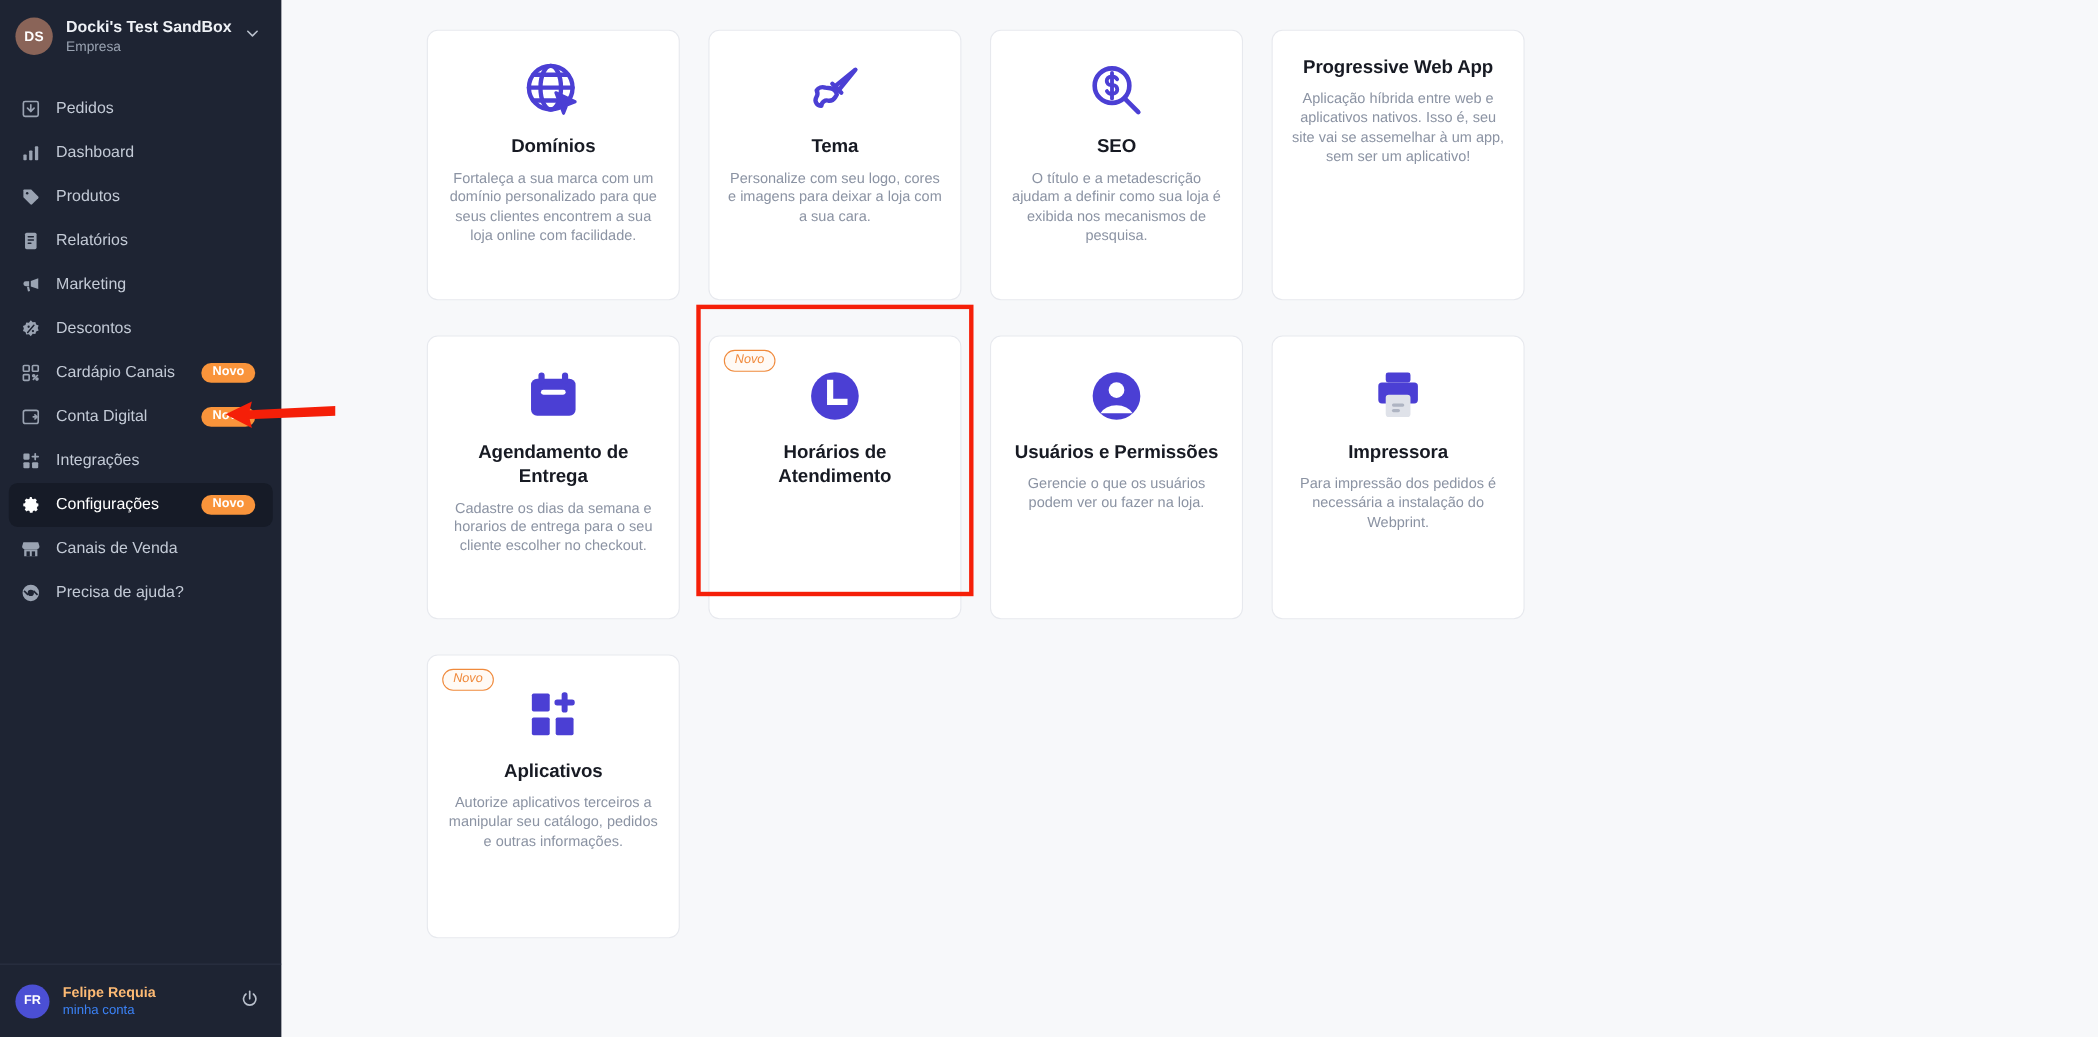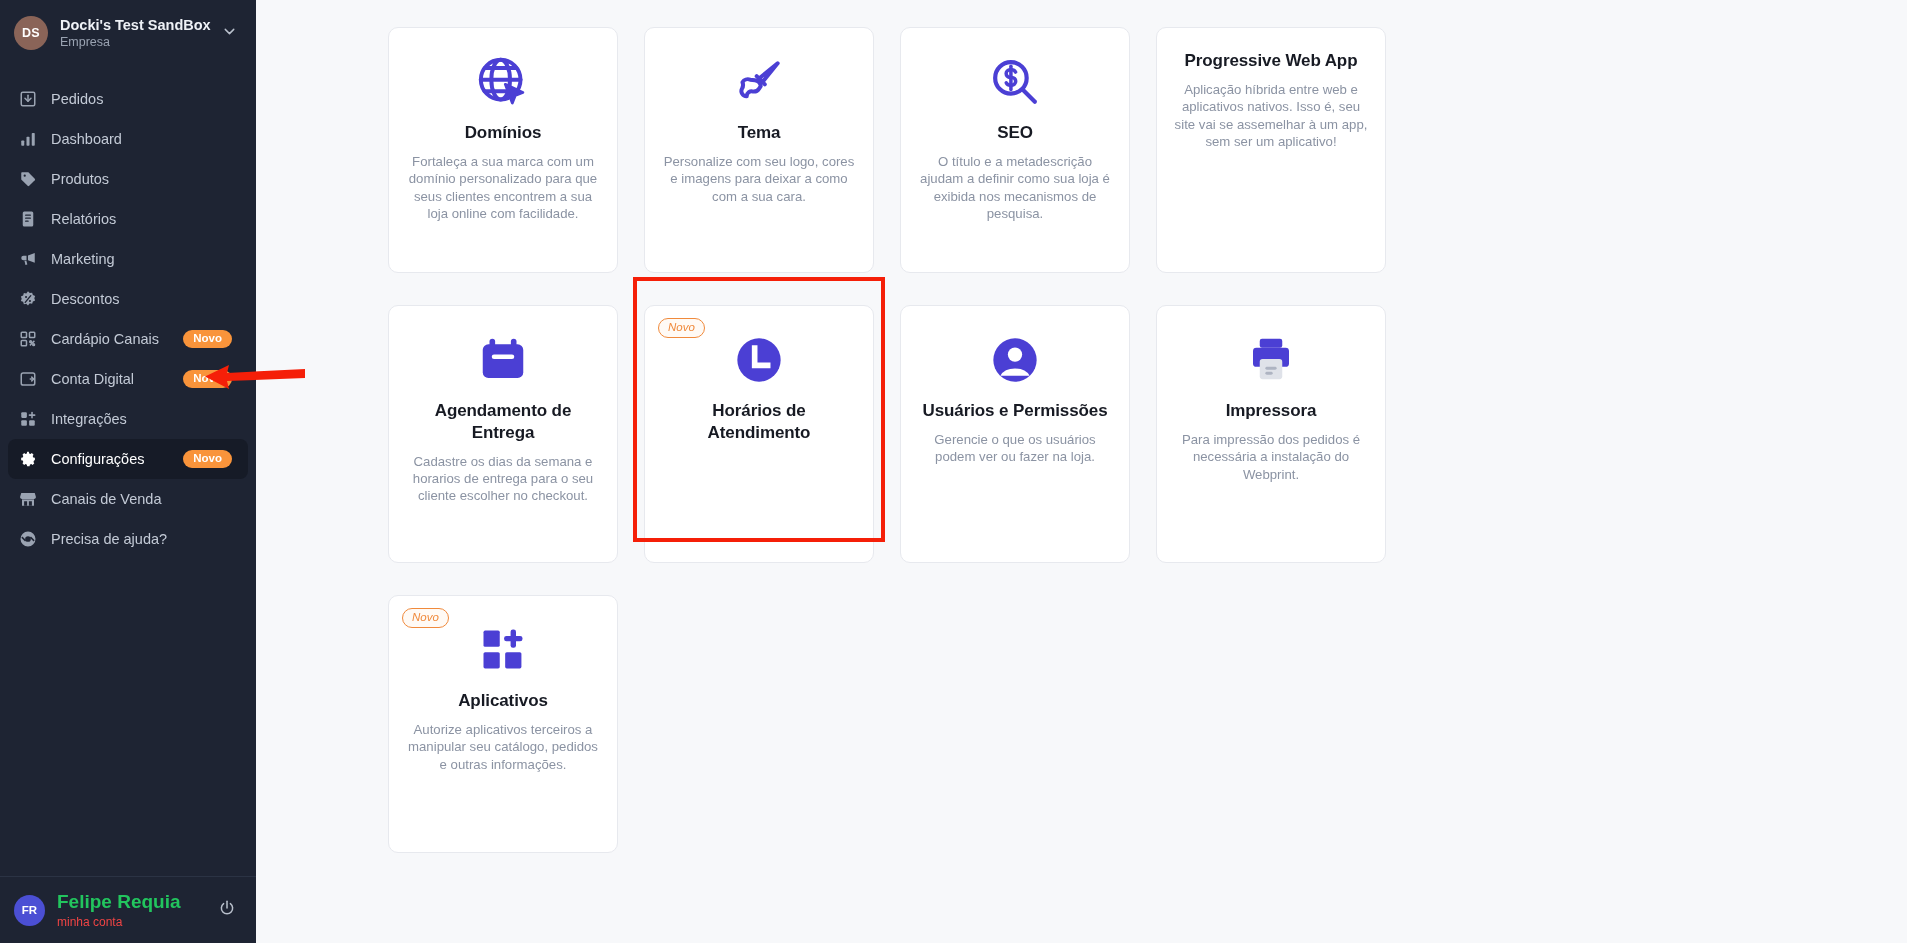--- a/index.html
+++ b/index.html
@@ -60,22 +60,22 @@
     border-top: 1px solid #2b3344;
     display: flex; align-items: center; gap: 12px;
     padding: 14px 14px; height: 67px;
   }
   .user-avatar {
     width: 31px; height: 31px; border-radius: 50%;
     background: #4b4fd4; color: #fff; font-size: 11.5px; font-weight: 600;
     display: flex; align-items: center; justify-content: center; flex: none;
   }
   .user-text { flex: 1; line-height: 1.25; }
-  .user-name { color: #22c55e; font-size: 19px; font-weight: 700; }
-  .user-sub { color: #ef4444; font-size: 12px; margin-top: 1px; }
+  .user-name { color: #fdba74; font-size: 13px; font-weight: 700; }
+  .user-sub { color: #3b82f6; font-size: 12px; margin-top: 1px; }
   .power-btn { color: #b9c0cc; flex: none; margin-right: 6px; cursor: pointer; }
 
   
   .main {
     flex: 1; height: 943px; background: #f7f8fa;
     overflow: hidden; position: relative;
   }
   .grid {
     display: grid;
     grid-template-columns: repeat(4, 230px);
@@ -332,21 +332,21 @@
 
       <div class="card">
         <div class="card-icon">
           <svg width="56" height="56" viewBox="0 0 48 48" fill="none" stroke="#4b3fd4" stroke-width="3.4" stroke-linejoin="round" stroke-linecap="round">
             <path d="M40 8 L24 21 L27 24 L40 8z"></path>
             <path d="M22 19 L29 26"></path>
             <path d="M20.5 22.5 a6 6 0 0 1 5 5 l-1.4 2.2 a5.4 5.4 0 0 1 -5 2.5 a4.2 4.2 0 0 0 -5.6 4 a4.4 4.4 0 0 1 -4 -6.6 a5.4 5.4 0 0 0 .3 -5.4 a5.4 5.4 0 0 1 6.6 -2.2z"></path>
           </svg>
         </div>
         <div class="card-title">Tema</div>
-        <div class="card-desc">Personalize com seu logo, cores e imagens para deixar a como com a sua cara.</div>
+        <div class="card-desc">Personalize com seu logo, cores e imagens para deixar a loja com a sua cara.</div>
       </div>
 
       <div class="card">
         <div class="card-icon">
           <svg width="56" height="56" viewBox="0 0 48 48" fill="none" stroke="#4b3fd4" stroke-width="3.6" stroke-linecap="round">
             <circle cx="20.5" cy="20.5" r="13.5"></circle>
             <line x1="30.5" y1="30.5" x2="41" y2="41"></line>
             <path d="M24.5 15.5 a4 4 0 0 0 -4 -2 h-.8 a3.3 3.3 0 0 0 0 6.6 h1.6 a3.3 3.3 0 0 1 0 6.6 H20.5 a4 4 0 0 1 -4 -2" stroke-width="3"></path>
             <line x1="20.5" y1="10.5" x2="20.5" y2="30.5" stroke-width="3"></line>
           </svg>

